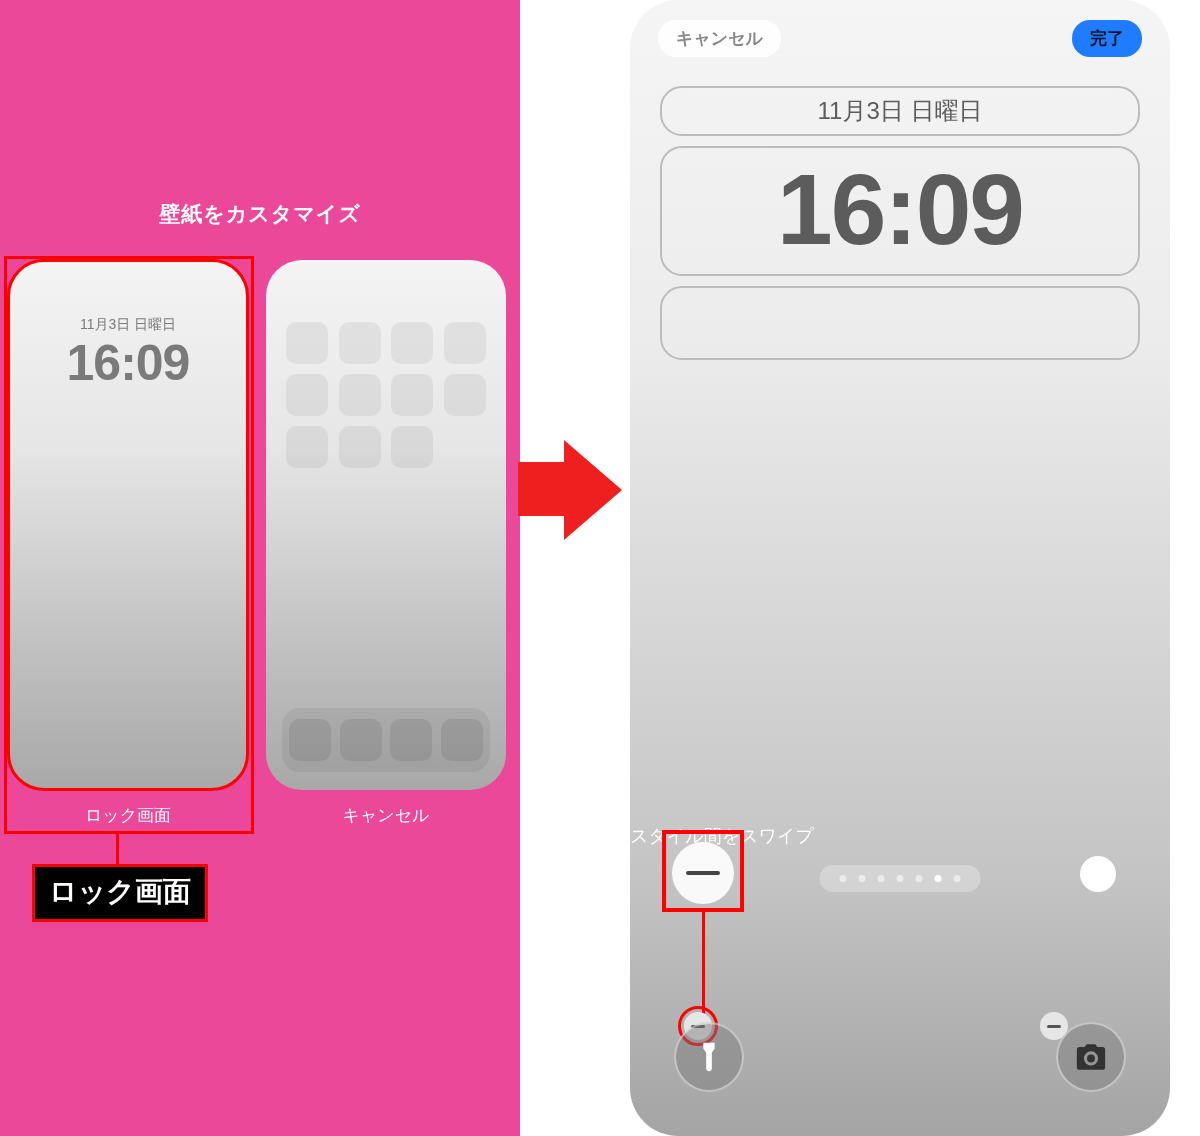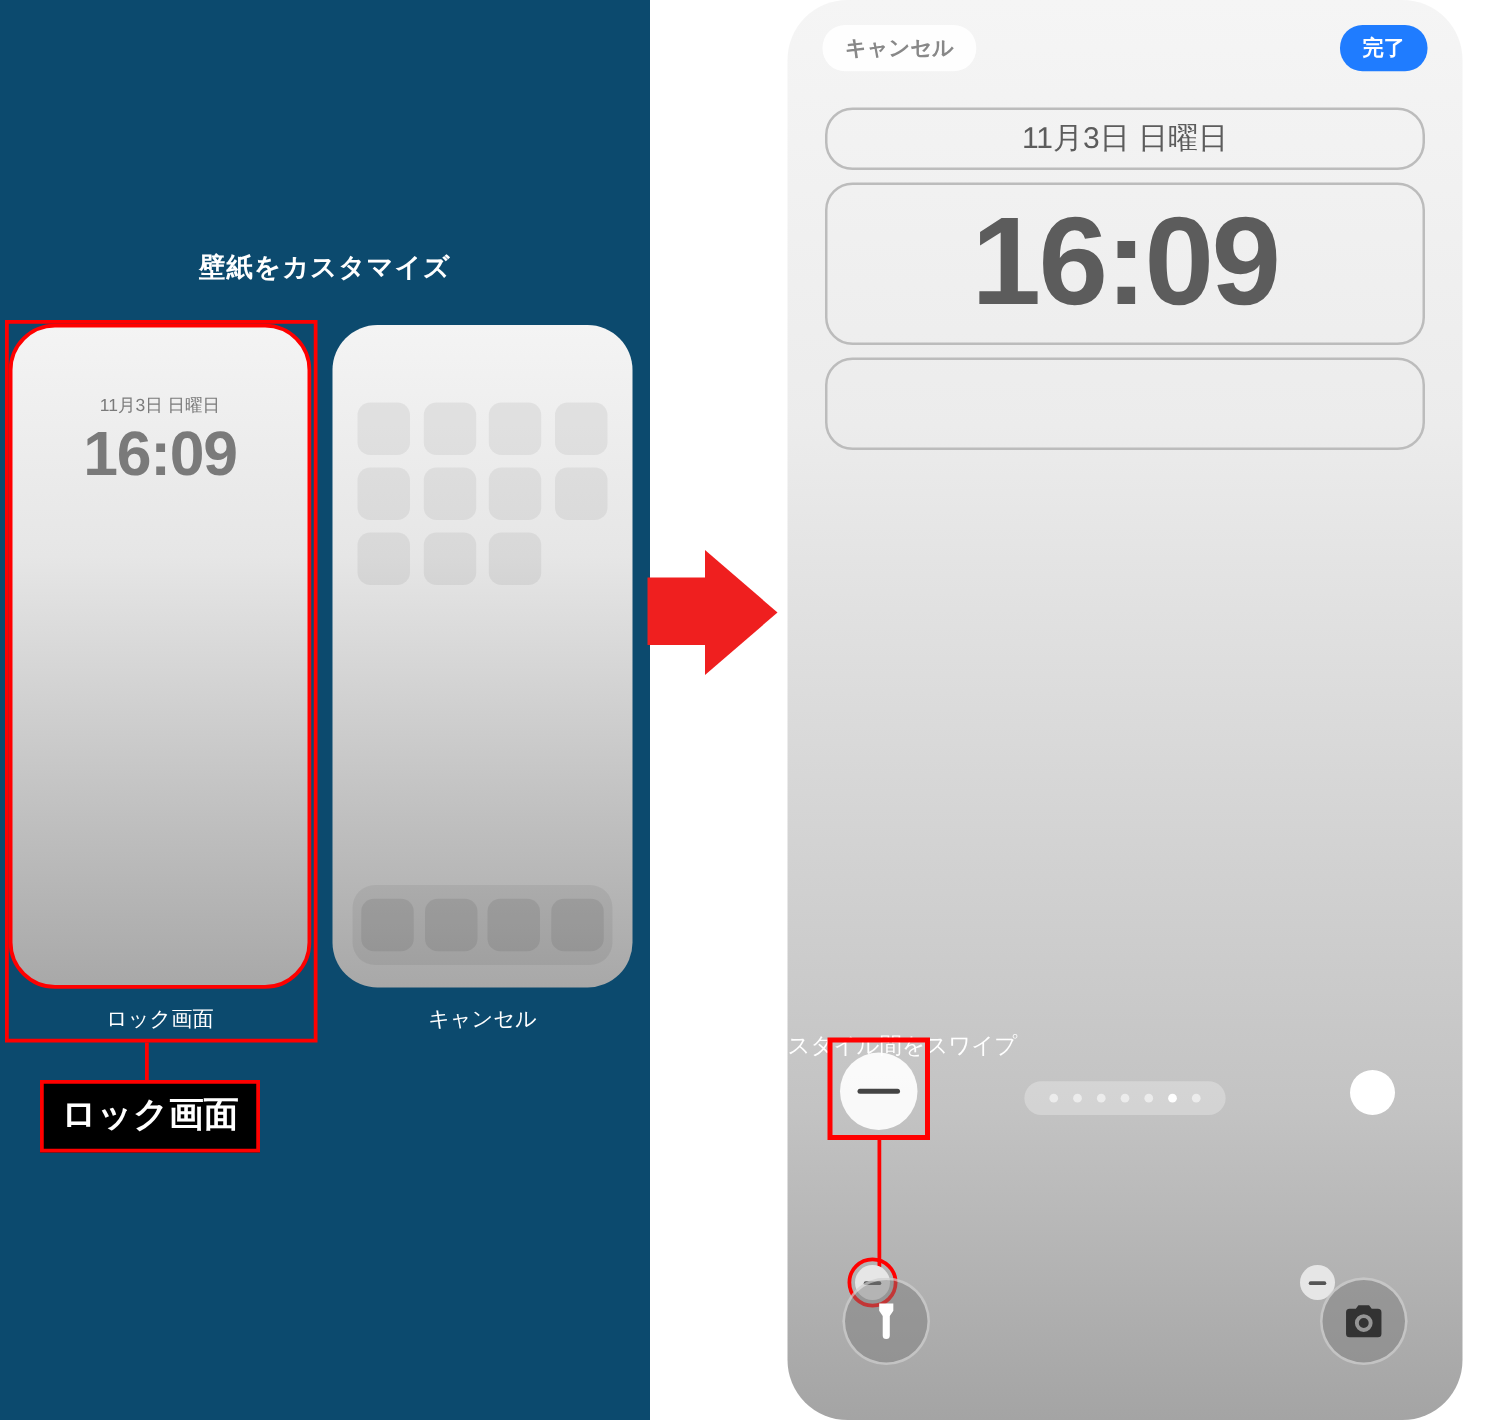--- a/index.html
+++ b/index.html
@@ -10,21 +10,21 @@
     font-family: -apple-system, "Hiragino Sans", "Helvetica Neue", sans-serif;
     background: #fff;
     overflow: hidden;
   }
 
   
   .left-panel {
     position: relative;
     width: 520px;
     height: 100%;
-    background: #0c4a6e;
+    background: #ec4899;
     color: #fff;
     flex-shrink: 0;
   }
   .customize-title {
     position: absolute;
     top: 200px;
     width: 100%;
     text-align: center;
     font-size: 21px;
     font-weight: 600;
@@ -183,21 +183,21 @@
     justify-content: space-between;
     padding: 0 28px;
   }
   .pill {
     border-radius: 18px;
     padding: 7px 18px;
     font-size: 17px;
     font-weight: 600;
   }
   .pill.cancel { background: rgba(255,255,255,.9); color: #888; }
-  .pill.done   { background: #1f7cff; color: #ffffff; }
+  .pill.done   { background: #1f7cff; color: #0f172a; }
 
   .date-widget, .time-widget, .empty-widget {
     position: absolute;
     left: 30px; right: 30px;
     border: 2.5px solid #bcbcbc;
     border-radius: 22px;
     text-align: center;
     color: #5c5c5c;
   }
   .date-widget { top: 86px; height: 50px; line-height: 46px; font-size: 24px; font-weight: 500; }

